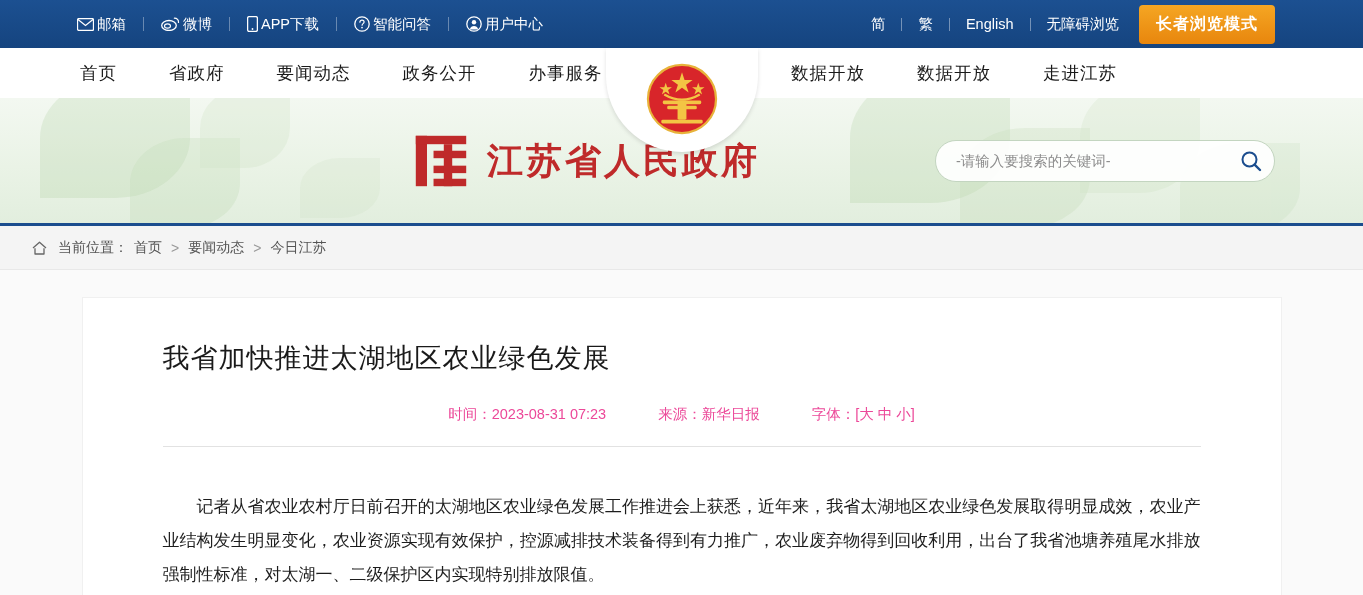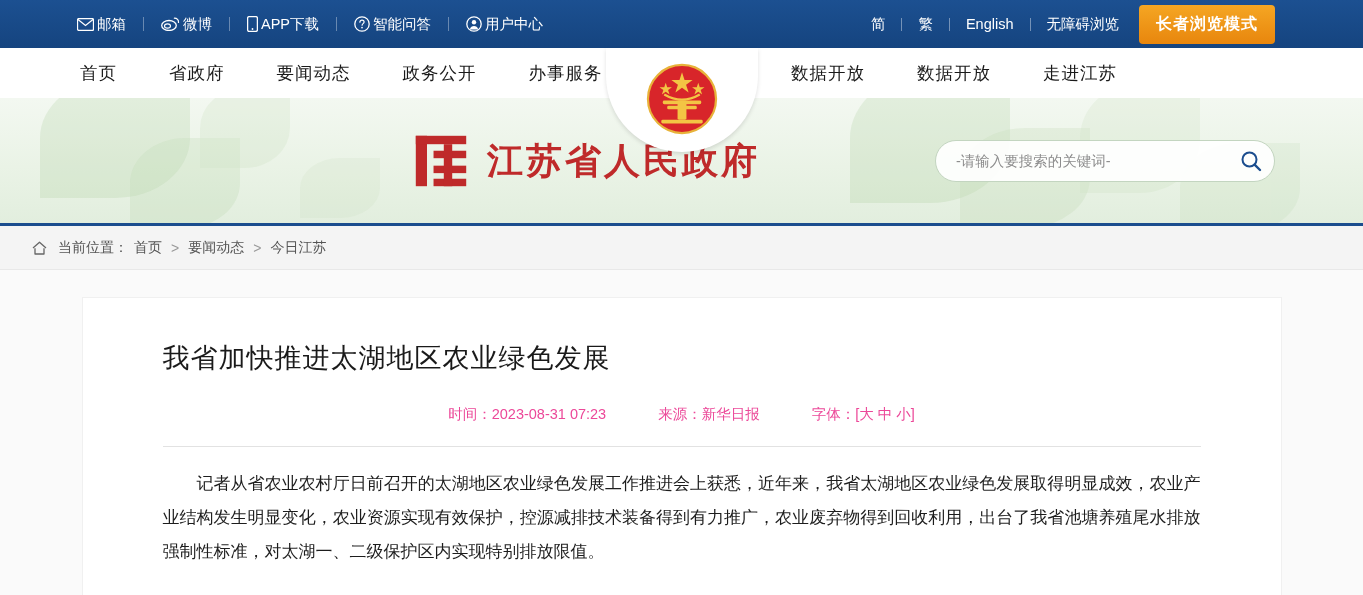--- a/index.html
+++ b/index.html
@@ -243,21 +243,21 @@
     gap: 52px;
     margin-top: 27px;
     font-size: 14.5px;
     color: #ec4899;
   }
   .art-rule {
     margin-top: 22px;
     border-top: 1px solid #e2e2e2;
   }
   .art-body {
-    margin-top: 20px;
+    margin-top: 43px;
     font-size: 17px;
     line-height: 2.0;
     color: #1d1d1d;
     text-align: justify;
     text-indent: 2em;
     font-family: "Liberation Serif", serif;
   }
 </style>
 </head>
 <body>

